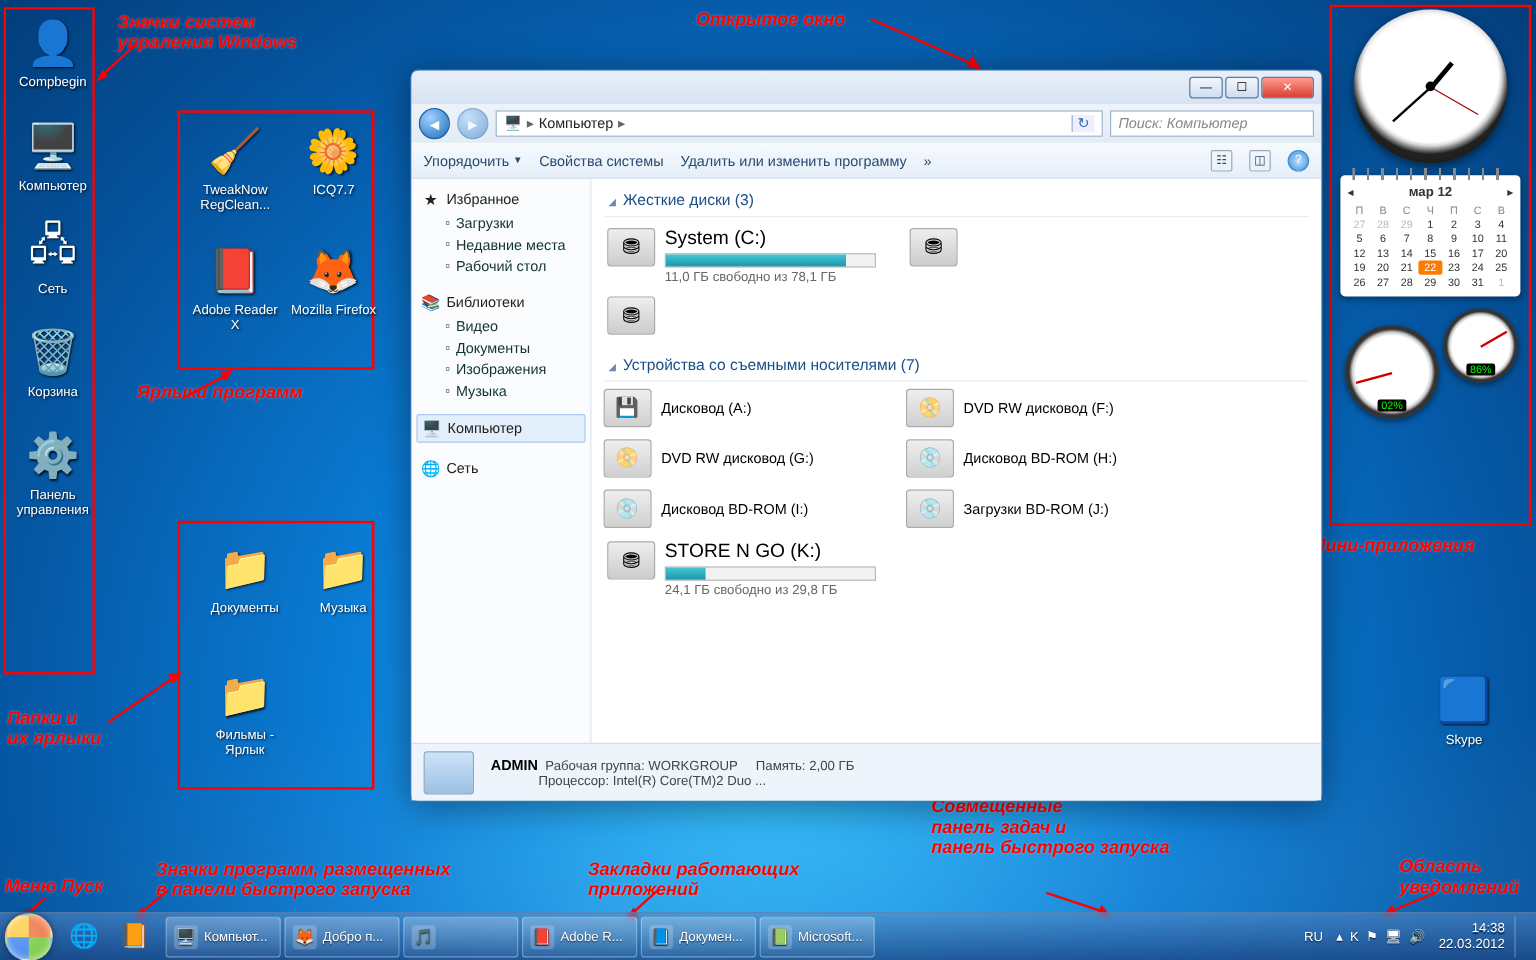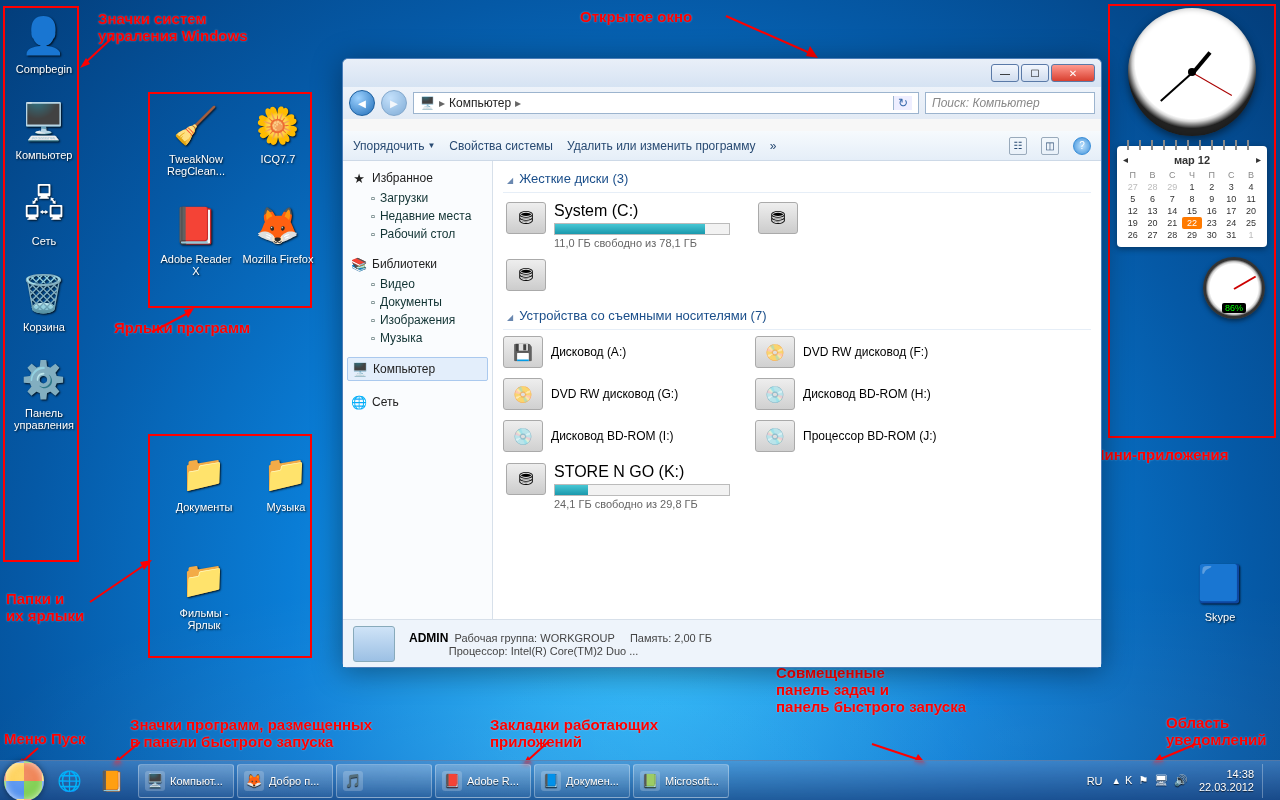--- a/index.html
+++ b/index.html
@@ -1,40 +1,40 @@
 <!DOCTYPE html>
 <html><head>
 <meta charset="utf-8">
 <style>
   * { box-sizing: border-box; margin: 0; padding: 0; font-family: "Segoe UI", Tahoma, sans-serif; }
   body { width: 1280px; height: 800px; overflow: hidden; background: radial-gradient(circle at 50% 75%, #2fc1ff 0%, #0a7dd6 40%, #0559a6 70%, #033d7a 100%); position: relative; }
   
   body::before { content:""; position:absolute; inset:0; background: radial-gradient(ellipse 900px 300px at 40% 95%, rgba(255,255,255,.08), transparent 60%), radial-gradient(ellipse 1000px 260px at 80% 92%, rgba(255,255,255,.06), transparent 60%); pointer-events:none; }
 
-  .anno { position:absolute; color:#ff0000; font-weight:bold; font-size:15px; text-shadow:0 0 2px rgba(255,255,255,.4); pointer-events:none; white-space:pre; }
+  .anno { position:absolute; color:#ff0000; font-style:italic; font-weight:bold; font-size:15px; text-shadow:0 0 2px rgba(255,255,255,.4); pointer-events:none; white-space:pre; }
   .anno-box { position:absolute; border:2px solid #ff0000; pointer-events:none; }
   .anno-arrow { position:absolute; pointer-events:none; }
 
   
   .dicon { position:absolute; width:76px; text-align:center; color:#fff; font-size:11px; text-shadow: 1px 1px 2px rgba(0,0,0,.8); cursor:pointer; }
   .dicon .ic { width:48px; height:48px; margin:0 auto 3px; display:flex; align-items:center; justify-content:center; font-size:36px; }
   .dicon span { display:block; line-height:1.1; word-wrap:break-word; }
 
   
   .win { position:absolute; left:342px; top:58px; width:760px; height:610px; background:#f7f7f7; border:1px solid #4a7db8; border-radius:6px; box-shadow:0 4px 30px rgba(0,0,0,.4); display:flex; flex-direction:column; }
   .win .titlebar { height:28px; background:linear-gradient(#e9eff8,#d6e3f3); border-radius:6px 6px 0 0; display:flex; justify-content:flex-end; align-items:center; padding:0 6px; gap:2px;}
   .titlebar button { width:28px; height:18px; border:1px solid #5a7aa8; border-radius:3px; background:linear-gradient(#f3f7fd,#d0ddef); font-size:10px; cursor:pointer; }
   .titlebar button.close { background:linear-gradient(#ff9a8f,#d94030); color:#fff; width:44px;}
   .navbar { height:32px; display:flex; align-items:center; padding:0 6px; gap:6px; background:linear-gradient(#eef3fa,#e3ebf5); }
   .navbar .navbtn { width:26px; height:26px; border-radius:50%; background:radial-gradient(circle at 35% 30%,#9ed2ff,#1f6db8); border:1px solid #1b5fa0; display:flex; align-items:center; justify-content:center; color:#fff; font-size:13px; cursor:pointer;}
   .addr { flex:1; height:22px; background:#fff; border:1px solid #9cb4ce; display:flex; align-items:center; font-size:12px; padding:0 6px; gap:4px;}
   .addr .crumb { color:#222;}
   .addr .sep { color:#666;}
   .searchbox { width:170px; height:22px; background:#fff; border:1px solid #9cb4ce; font-size:12px; padding:0 6px; color:#888; font-style:italic; display:flex; align-items:center;}
-  .toolbar { height:30px; display:flex; align-items:center; gap:14px; padding:0 10px; background:linear-gradient(#f6fafd,#e5eef8); border-bottom:1px solid #cdd9e7; font-size:12px; color:#284a72;margin-top:12px;}
+  .toolbar { height:30px; display:flex; align-items:center; gap:14px; padding:0 10px; background:linear-gradient(#f6fafd,#e5eef8); border-bottom:1px solid #cdd9e7; font-size:12px; color:#284a72;}
   .toolbar .titem { cursor:pointer; display:flex; align-items:center; gap:3px;}
   .toolbar .spacer { flex:1;}
   .toolbar .ticon { width:18px;height:18px;border:1px solid #9ab; border-radius:2px; display:flex;align-items:center;justify-content:center;font-size:10px;cursor:pointer;}
   .body { flex:1; display:flex; min-height:0;}
   .nav { width:150px; border-right:1px solid #d7e0ea; background:#fafcfe; padding:6px 4px; font-size:12px; overflow:hidden;}
   .nav .grp { margin-bottom:10px;}
   .nav .grphdr { color:#222; padding:3px 4px; display:flex; align-items:center; gap:5px; cursor:pointer;}
   .nav .grphdr .gi { width:16px;height:16px; display:inline-flex;align-items:center;justify-content:center; font-size:13px;}
   .nav .child { padding:2px 4px 2px 24px; color:#133; cursor:pointer; display:flex; align-items:center; gap:5px;}
   .content { flex:1; background:#fff; overflow:auto; padding:4px 10px 0;}
@@ -321,21 +321,21 @@
           <div class="dev">
             <div class="dimg">💿</div>
             <div>Дисковод BD-ROM (H:)</div>
           </div>
           <div class="dev">
             <div class="dimg">💿</div>
             <div>Дисковод BD-ROM (I:)</div>
           </div>
           <div class="dev">
             <div class="dimg">💿</div>
-            <div>Процессор BD-ROM (J:)</div>
+            <div>Загрузки BD-ROM (J:)</div>
           </div>
         </div>
       <div class="drives" id="storengo">
           <div class="drive">
             <div class="dimg">⛃</div>
             <div class="dinfo">
               <div class="dname">STORE N GO (K:)</div>
               <div class="bar">
                 <div class="fill" style="width:19%"></div>
               </div>
@@ -422,20 +422,24 @@
             <td class="">28</td>
             <td class="">29</td>
             <td class="">30</td>
             <td class="">31</td>
             <td class="other">1</td>
           </tr>
         </tbody>
       </table>
   </div>
   <div class="cpu">
+    <div class="gauge" style="left:4px;top:14px;width:78px;height:78px">
+      <div class="needle" style="transform:rotate(165deg)"></div>
+      <div class="lbl">02%</div>
+    </div>
     <div class="gauge" style="right:2px;top:0;width:62px;height:62px">
       <div class="needle" style="transform:rotate(-30deg)"></div>
       <div class="lbl">86%</div>
     </div>
   </div>
 </div>
 
 <div class="taskbar">
   <div class="start"></div>
   <div class="qlaunch" id="quick">

